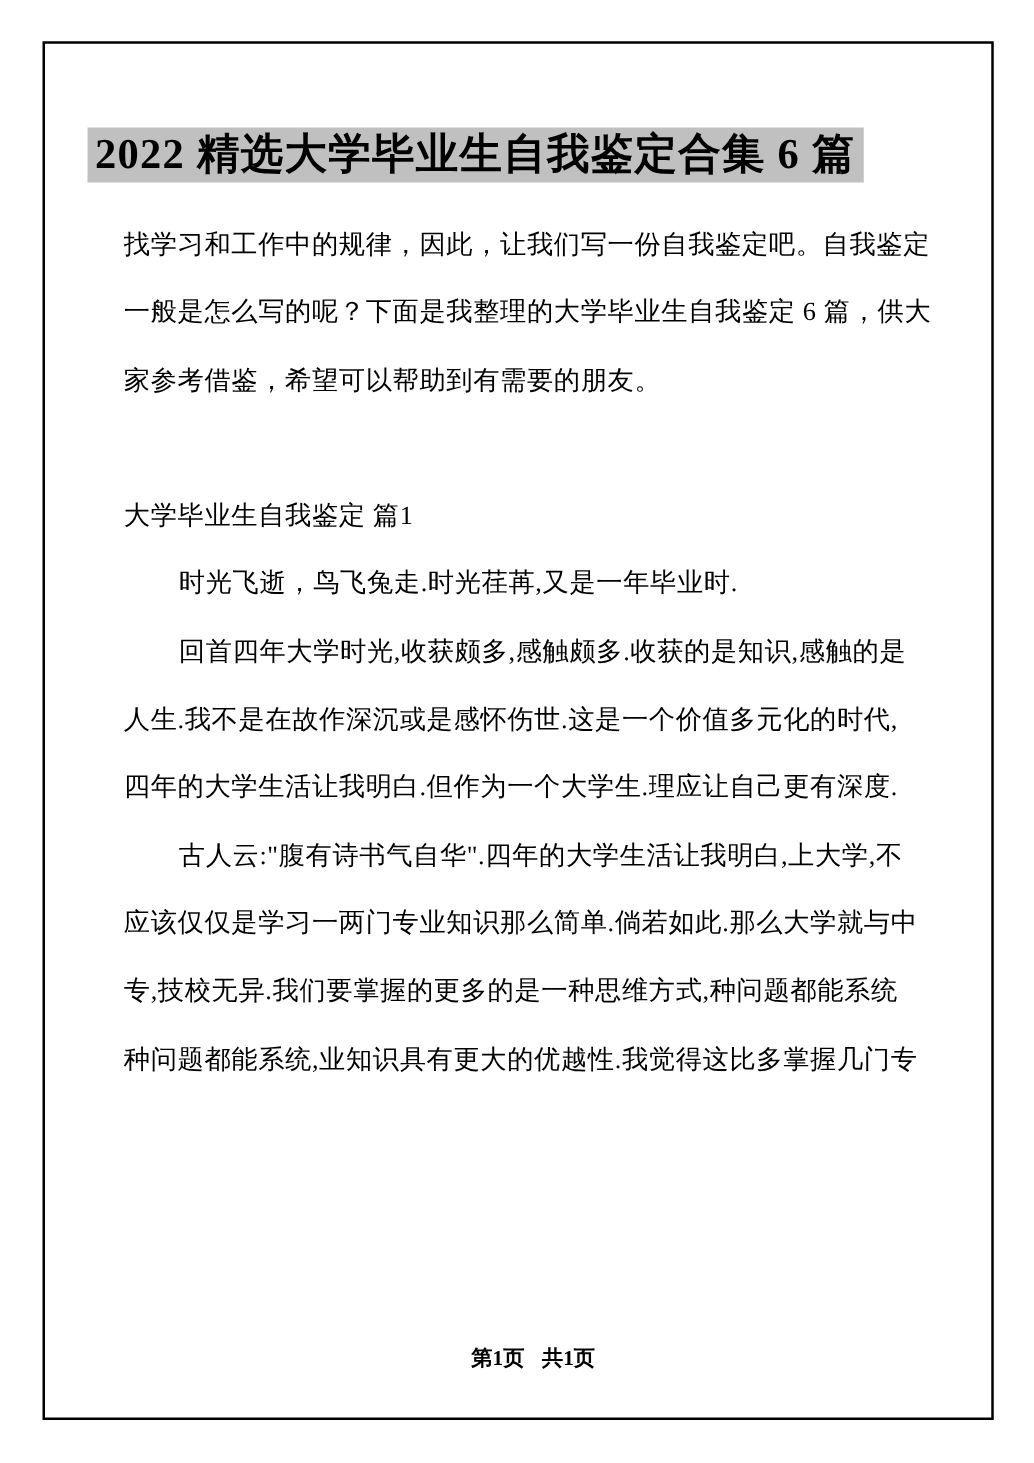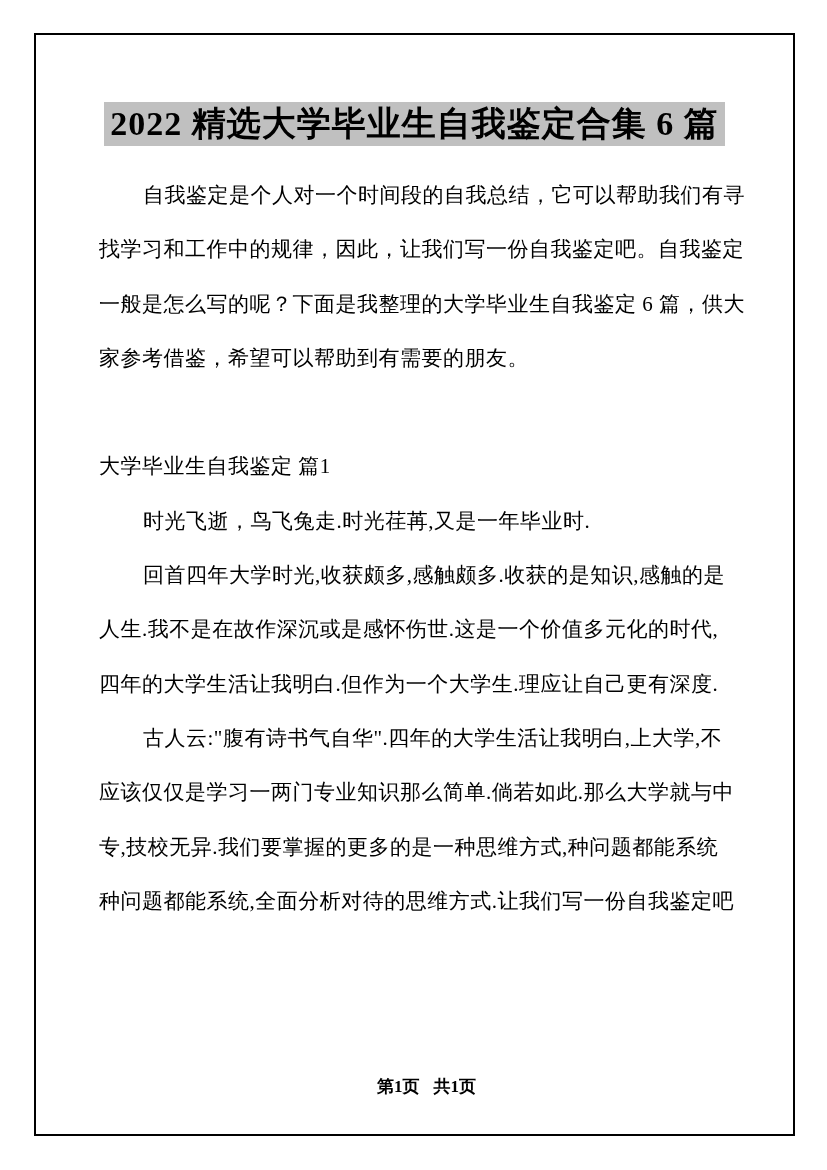--- a/index.html
+++ b/index.html
@@ -23,21 +23,22 @@
     height: 1103px;
     border: 2px solid #000000;
     box-sizing: border-box;
     background: #ffffff;
   }
   .title-wrap {
     position: absolute;
     top: 67px;
     left: 0;
     width: 100%;
-    text-align: center;
+    text-align: left;
+    padding-left: 34px;
   }
   .title-text {
     display: inline-block;
     background: #c0c0c0;
     font-size: 34px;
     font-weight: bold;
     line-height: 44px;
     padding: 0 6px;
     letter-spacing: 1px;
     white-space: pre;
@@ -77,33 +78,32 @@
 </head>
 <body style="background: rgb(255, 255, 255); color: rgb(0, 0, 0);">
 
 <div class="page" style="border-color: rgb(0, 0, 0); background: rgb(255, 255, 255);">
 
   <div class="title-wrap">
     <span class="title-text" style="background: rgb(192, 192, 192);">2022 精选大学毕业生自我鉴定合集 6 篇</span>
   </div>
 
   <div class="lines">
-      <div class="line indent">自我鉴定是个人对一个时间段的自我总结，它可以帮助我们有寻</div>
       <div class="line">找学习和工作中的规律，因此，让我们写一份自我鉴定吧。自我鉴定</div>
       <div class="line">一般是怎么写的呢？下面是我整理的大学毕业生自我鉴定 6 篇，供大</div>
       <div class="line">家参考借鉴，希望可以帮助到有需要的朋友。</div>
       <div class="line blank">&nbsp;</div>
       <div class="line">大学毕业生自我鉴定 篇1</div>
       <div class="line indent">时光飞逝，鸟飞兔走.时光荏苒,又是一年毕业时.</div>
       <div class="line indent">回首四年大学时光,收获颇多,感触颇多.收获的是知识,感触的是</div>
       <div class="line">人生.我不是在故作深沉或是感怀伤世.这是一个价值多元化的时代,</div>
       <div class="line">四年的大学生活让我明白.但作为一个大学生.理应让自己更有深度.</div>
       <div class="line indent">古人云:"腹有诗书气自华".四年的大学生活让我明白,上大学,不</div>
       <div class="line">应该仅仅是学习一两门专业知识那么简单.倘若如此.那么大学就与中</div>
       <div class="line">专,技校无异.我们要掌握的更多的是一种思维方式,种问题都能系统</div>
-      <div class="line">种问题都能系统,全面分析对待的思维方式.让我们写一份自我鉴定吧</div>
+      <div class="line">种问题都能系统,业知识具有更大的优越性.我觉得这比多掌握几门专</div>
     </div>
 
   <div class="footer">
     <span class="pageno">第1页</span><span class="total">共1页</span>
   </div>
 
 </div>
 
 </body></html>

